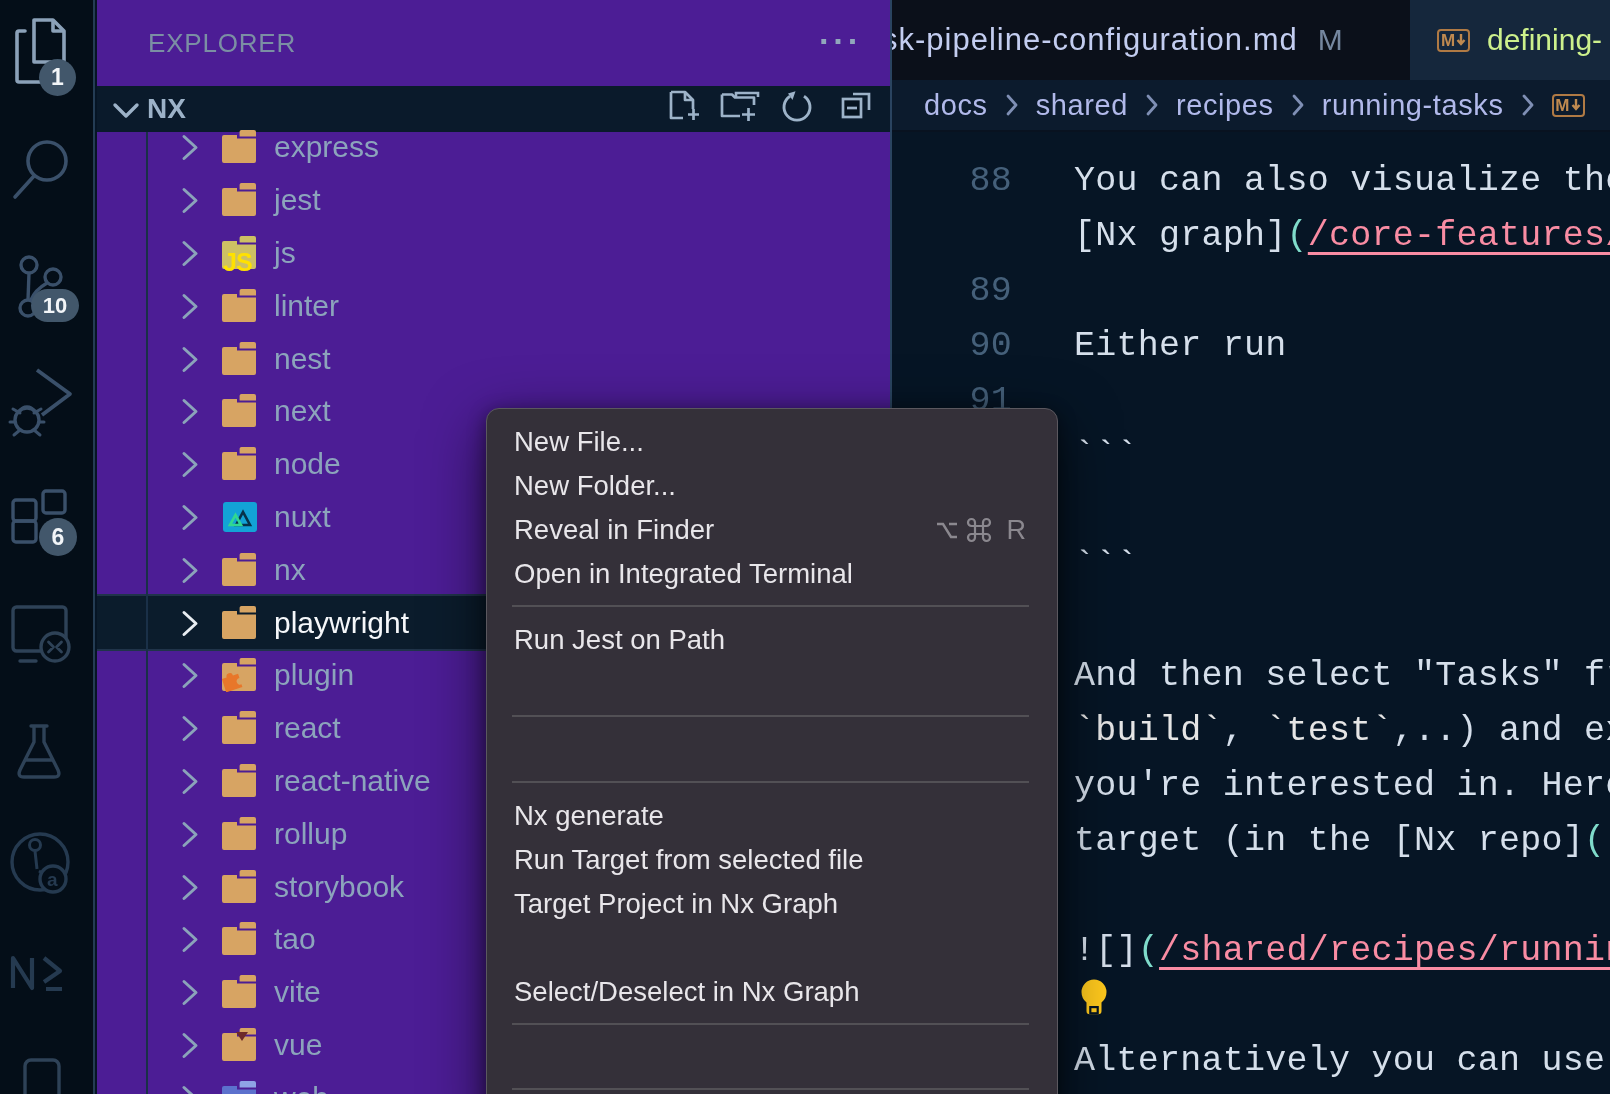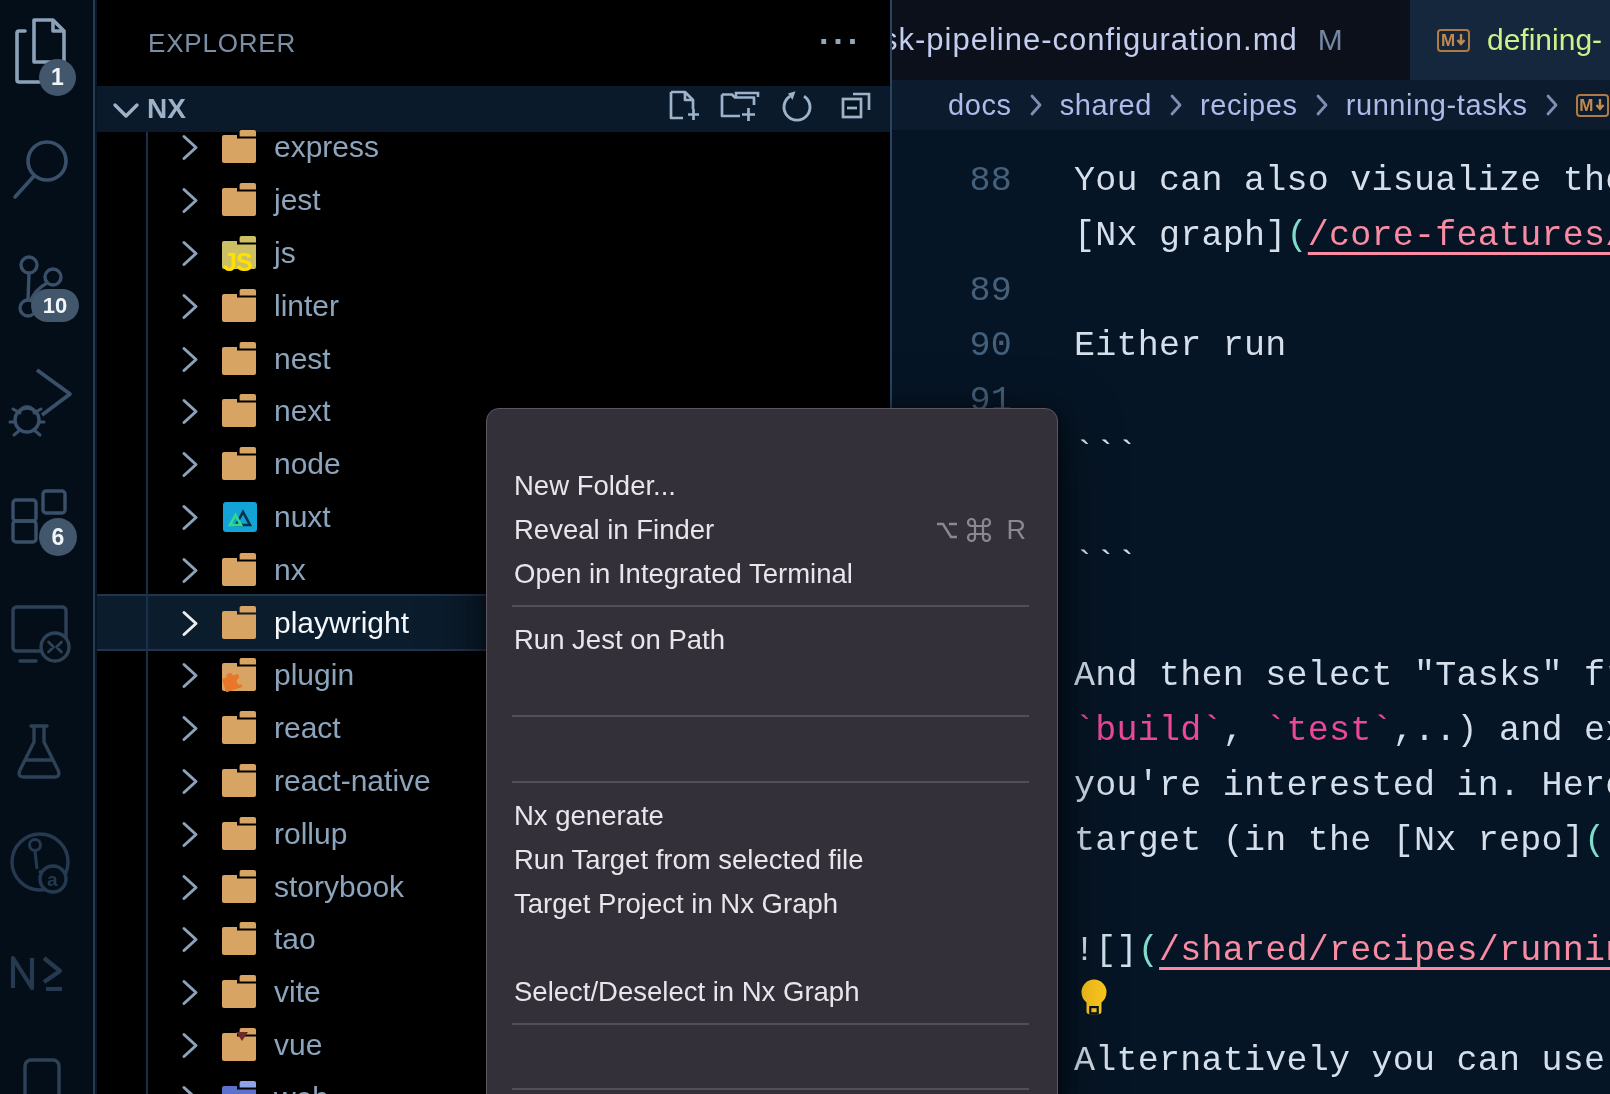--- a/index.html
+++ b/index.html
@@ -3,21 +3,21 @@
 <meta charset="utf-8">
 <style>
   * { margin:0; padding:0; box-sizing:border-box; }
   html,body { width:1610px; height:1094px; overflow:hidden; background:#061525; font-family:"Liberation Sans", sans-serif; }
   #page { position:relative; width:1610px; height:1094px; overflow:hidden; }
 
   #activitybar { position:absolute; left:0; top:0; width:95px; height:1094px; background:#040e18; border-right:2px solid #243c54; }
   .ab-icon { position:absolute; left:0; width:82px; display:flex; justify-content:center; }
   .badge { position:absolute; background:#42576b; color:#f2f5f8; font-size:23px; font-weight:700; display:flex; align-items:center; justify-content:center; }
 
-  #sidebar { position:absolute; left:97px; top:0; width:793px; height:1094px; background:#000000; }
+  #sidebar { position:absolute; left:97px; top:0; width:793px; height:1094px; background:#4c1d95; }
   #sb-title { position:absolute; left:51px; top:28px; font-size:26px; letter-spacing:0.8px; color:#7b8fa4; }
   #sb-dots { position:absolute; left:722px; top:22px; color:#91a7bc; font-size:34px; letter-spacing:3px; font-weight:700; }
   #nx-header { position:absolute; left:0; top:86px; width:793px; height:46px; background:#0a1a2b; }
   #nx-header .chev { position:absolute; left:11px; top:6px; }
   #nx-header .lbl { position:absolute; left:50px; top:7px; font-size:28px; font-weight:700; color:#9cb2c8; }
   .hdr-acts { position:absolute; left:0; top:0; width:793px; height:46px; }
   .hico { position:absolute; top:4px; }
   .tree { position:absolute; left:0; top:121px; width:793px; }
   .row { position:absolute; left:0; width:793px; height:53px; display:flex; align-items:center; }
   .row .chev { margin-left:74px; width:36px; height:36px; flex:0 0 auto; }
@@ -37,21 +37,21 @@
   
 
   .mdicon { width:33px; height:23px; border:2px solid #b07a44; border-radius:4px; display:flex; align-items:center; justify-content:center; gap:1px; flex:0 0 auto; }
   .mdicon .M { color:#c08a50; font-size:17px; font-weight:700; line-height:1; }
 
   #code { position:absolute; left:0; top:133px; width:720px; height:961px; overflow:hidden; background:#061525; }
   .cl { position:absolute; left:182px; width:535px; height:55px; font-family:"Liberation Mono",monospace; font-size:35px; letter-spacing:0.25px; color:#d5dfeb; white-space:pre; line-height:55px; }
   .ln { position:absolute; width:120px; text-align:right; font-family:"Liberation Mono",monospace; font-size:35px; letter-spacing:0.25px; color:#45607a; line-height:55px; left:0px; }
   .teal { color:#7fdbca; }
   .pinku { color:#f98ca3; text-decoration:underline; text-decoration-thickness:3px; text-underline-offset:7px; text-decoration-skip-ink:none; }
-  .grn { color:#ec4899; }
+  .grn { color:#e5e5e5; }
 
   #cmenu { position:absolute; left:486px; top:408px; width:572px; height:720px; background:#343039; border:1px solid #5b585f; border-radius:13px; box-shadow:0 18px 60px rgba(0,0,0,0.6), 0 4px 18px rgba(0,0,0,0.45); }
   .mi { position:absolute; left:11px; width:550px; height:44px; display:flex; align-items:center; font-size:27.5px; color:#e8e6ea; }
   .mi .txt { margin-left:16px; }
   .mi .sc { position:absolute; right:22px; color:#8b888f; font-size:27px; }
   .mi.hl { background:#215ac8; border-radius:9px; }
   .msep { position:absolute; left:25px; width:517px; height:2px; background:#525055; }
 </style>
 </head>
 <body>
@@ -432,21 +432,21 @@
           <span class="mdicon">
             <span class="M">M</span>
             <svg width="10" height="14" viewBox="0 0 10 14">
               <path d="M5 1 L5 10 M1.5 7 L5 11 L8.5 7" stroke="#c08a50" stroke-width="2.4" fill="none"></path>
             </svg>
           </span>
           <span style="margin-left:17px;font-size:30px;color:#cdf18c;white-space:pre;">defining-</span>
         </div>
     </div>
     <div id="breadcrumbs">
-        <span style="margin-left:56px">docs</span>
+        <span style="margin-left:32px">docs</span>
         <svg width="16" height="28" viewBox="0 0 16 28" style="margin:0 16px;flex:0 0 auto;">
           <path d="M4 5 L12 14 L4 23" fill="none" stroke="#7f8fb4" stroke-width="2.8" stroke-linecap="round" stroke-linejoin="round"></path>
         </svg>
         <span>shared</span>
         <svg width="16" height="28" viewBox="0 0 16 28" style="margin:0 16px;flex:0 0 auto;">
           <path d="M4 5 L12 14 L4 23" fill="none" stroke="#7f8fb4" stroke-width="2.8" stroke-linecap="round" stroke-linejoin="round"></path>
         </svg>
         <span>recipes</span>
         <svg width="16" height="28" viewBox="0 0 16 28" style="margin:0 16px;flex:0 0 auto;">
           <path d="M4 5 L12 14 L4 23" fill="none" stroke="#7f8fb4" stroke-width="2.8" stroke-linecap="round" stroke-linejoin="round"></path>
@@ -457,20 +457,23 @@
         </svg>
         <span class="mdicon">
           <span class="M">M</span>
           <svg width="10" height="14" viewBox="0 0 10 14">
             <path d="M5 1 L5 10 M1.5 7 L5 11 L8.5 7" stroke="#c08a50" stroke-width="2.4" fill="none"></path>
           </svg>
         </span>
       </div>
   </div>
   <div id="cmenu">
+      <div class="mi" style="top:11px">
+        <span class="txt">New File...</span>
+      </div>
 <div class="mi" style="top:55px">
         <span class="txt">New Folder...</span>
       </div>
 <div class="mi" style="top:143px">
         <span class="txt">Open in Integrated Terminal</span>
       </div>
 <div class="mi" style="top:99px">
         <span class="txt">Reveal in Finder</span>
         <span class="sc"><svg width="26" height="26" viewBox="0 0 26 26" style="vertical-align:-4px;">
             <path d="M3 7 L9 7 L17 20 L23 20 M15 7 L23 7" fill="none" stroke="#8b888f" stroke-width="2.4"></path>

